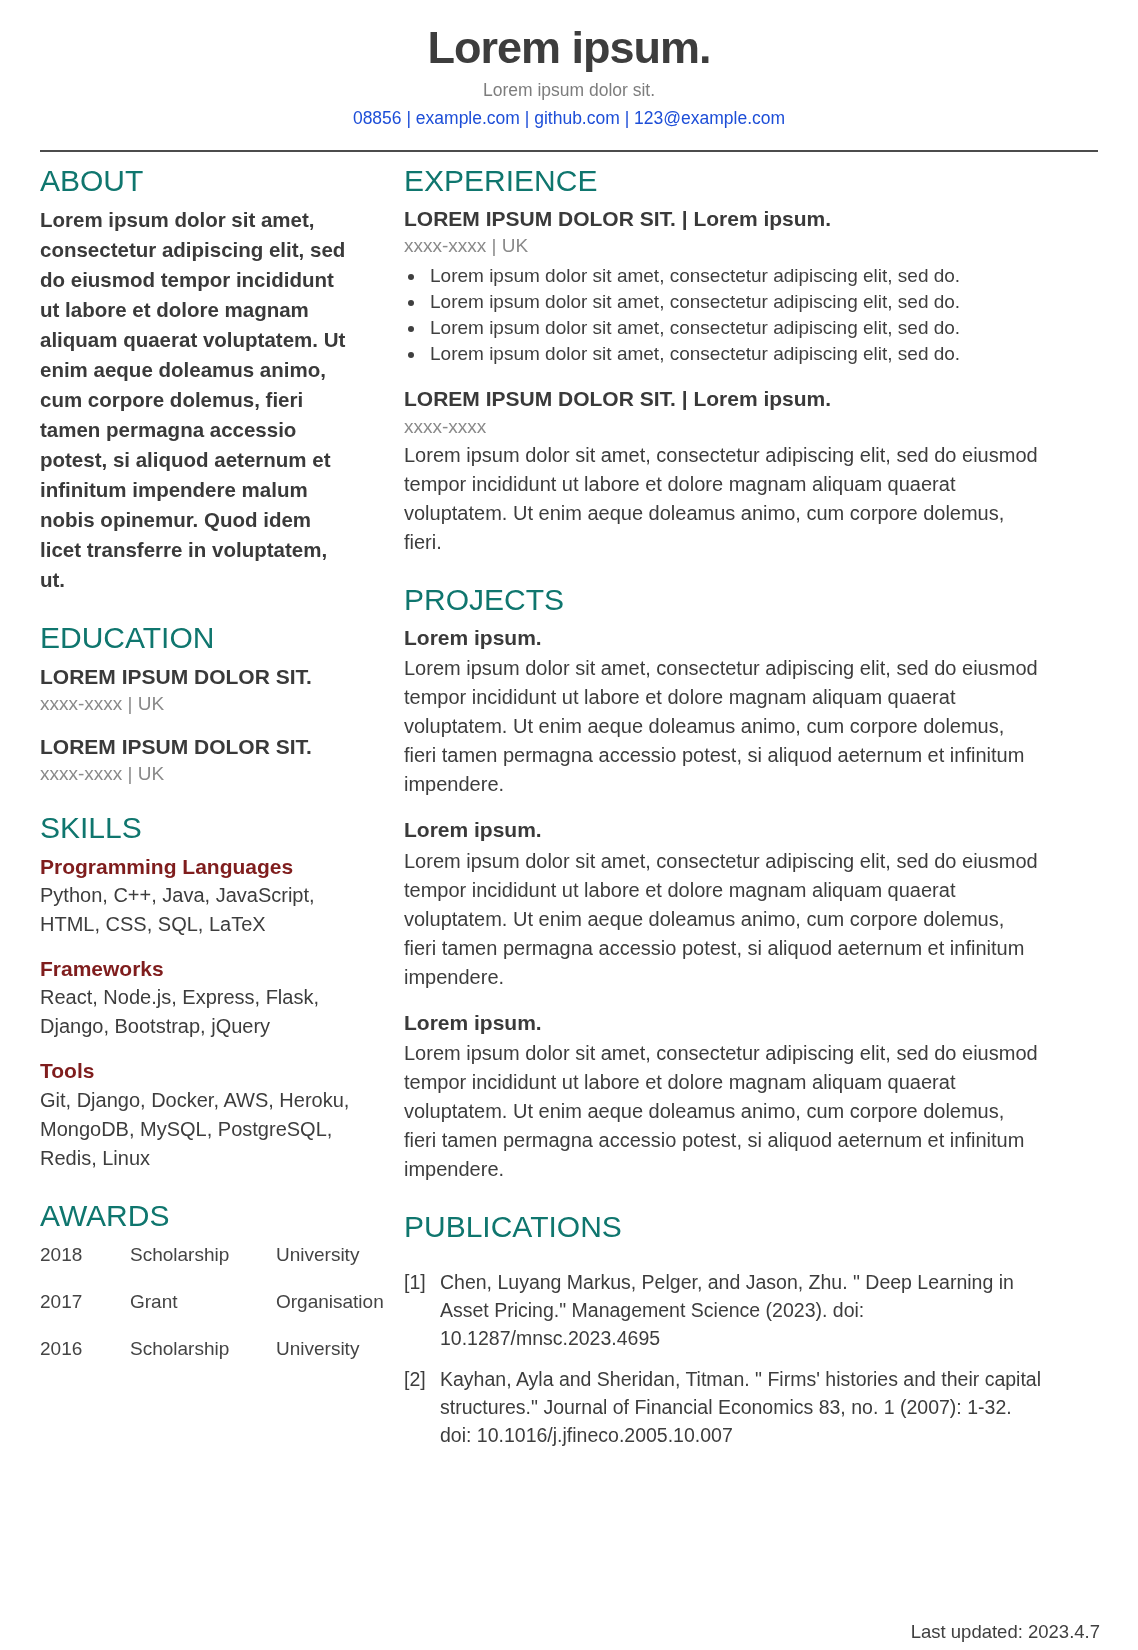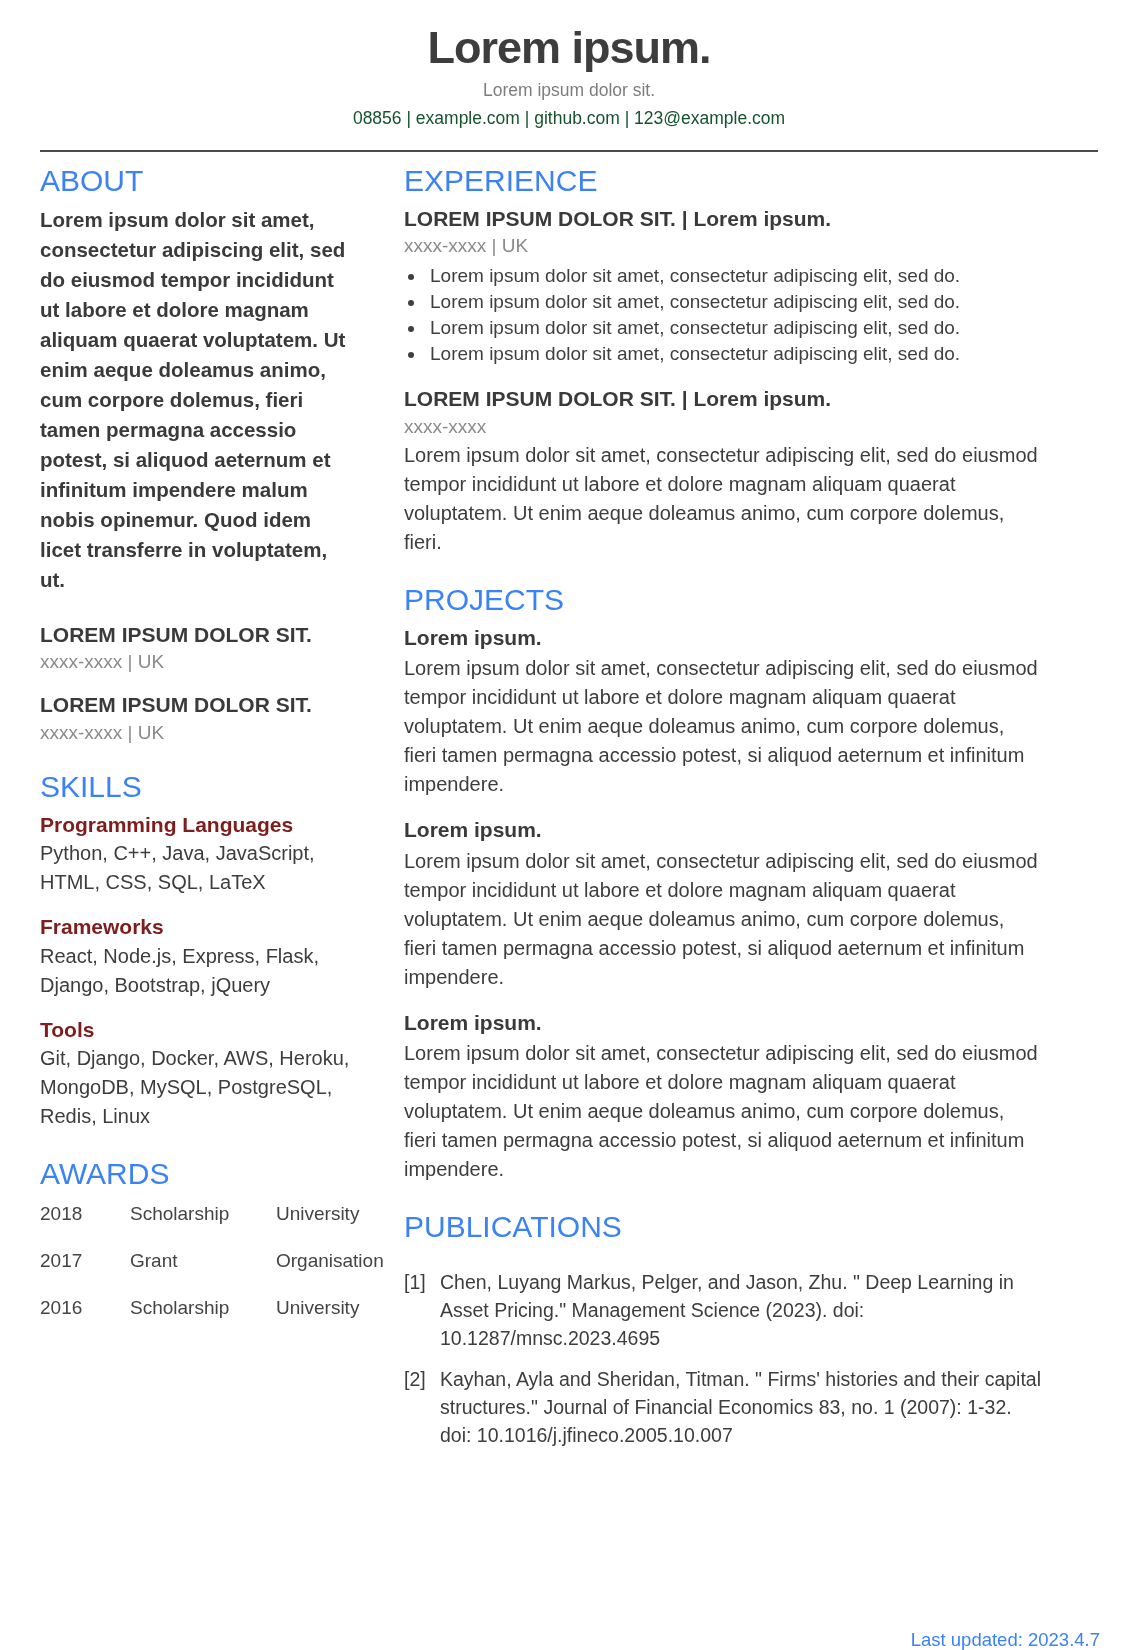--- a/index.html
+++ b/index.html
@@ -25,35 +25,35 @@
     line-height: 1.1;
   }
   .tagline {
     margin-top: 7px;
     font-size: 17.5px;
     color: #7d7d7d;
   }
   .contact {
     margin-top: 7px;
     font-size: 17.5px;
-    color: #14532d;
+    color: #1d4ed8;
   }
   .rule {
     margin-top: 21px;
     border: none;
     border-top: 2px solid #4c4c4c;
   }
   
   .columns { display: flex; gap: 48px; margin-top: 12px; }
   .col-left  { width: 316px; flex: 0 0 316px; }
   .col-right { flex: 1 1 auto; padding-right: 56px; }
   .section-heading {
     font-size: 30px;
     font-weight: 400;
-    color: #3b82f6;
+    color: #0f766e;
     line-height: 1.15;
     margin-bottom: 7px;
   }
   .section { margin-bottom: 26px; }
   
   .about-body {
     font-size: 20.5px;
     font-weight: 700;
     line-height: 30px;
     color: #3a3a3a;
@@ -118,23 +118,23 @@
     line-height: 28px;
     color: #3d3d3d;
   }
   .pub-label { flex: 0 0 36px; }
   .pub-text  { flex: 1 1 auto; }
   .italic { }
   
   .footer {
     position: absolute;
     right: 38px;
-    bottom: 8px;
+    bottom: 16px;
     font-size: 18.5px;
-    color: #3b82f6;
+    color: #404040;
   }
 </style>
 </head>
 <body>
 
 <div class="sheet">
 
   <div class="header">
     <div class="name">Lorem ipsum.</div>
     <div class="tagline">Lorem ipsum dolor sit.</div>
@@ -145,20 +145,21 @@
   <div class="columns">
 
     <div class="col-left">
 
       <div class="section">
         <div class="section-heading">ABOUT</div>
         <div class="about-body">Lorem ipsum dolor sit amet, consectetur adipiscing elit, sed do eiusmod tempor incididunt ut labore et dolore magnam aliquam quaerat voluptatem. Ut enim aeque doleamus animo, cum corpore dolemus, fieri tamen permagna accessio potest, si aliquod aeternum et infinitum impendere malum nobis opinemur. Quod idem licet transferre in voluptatem, ut.</div>
       </div>
 
       <div class="section">
+        <div class="section-heading">EDUCATION</div>
         <div class="entry">
           <div class="entry-title">LOREM IPSUM DOLOR SIT.</div>
           <div class="entry-meta">xxxx-xxxx | UK</div>
         </div>
         <div class="entry">
           <div class="entry-title">LOREM IPSUM DOLOR SIT.</div>
           <div class="entry-meta">xxxx-xxxx | UK</div>
         </div>
       </div>
 

